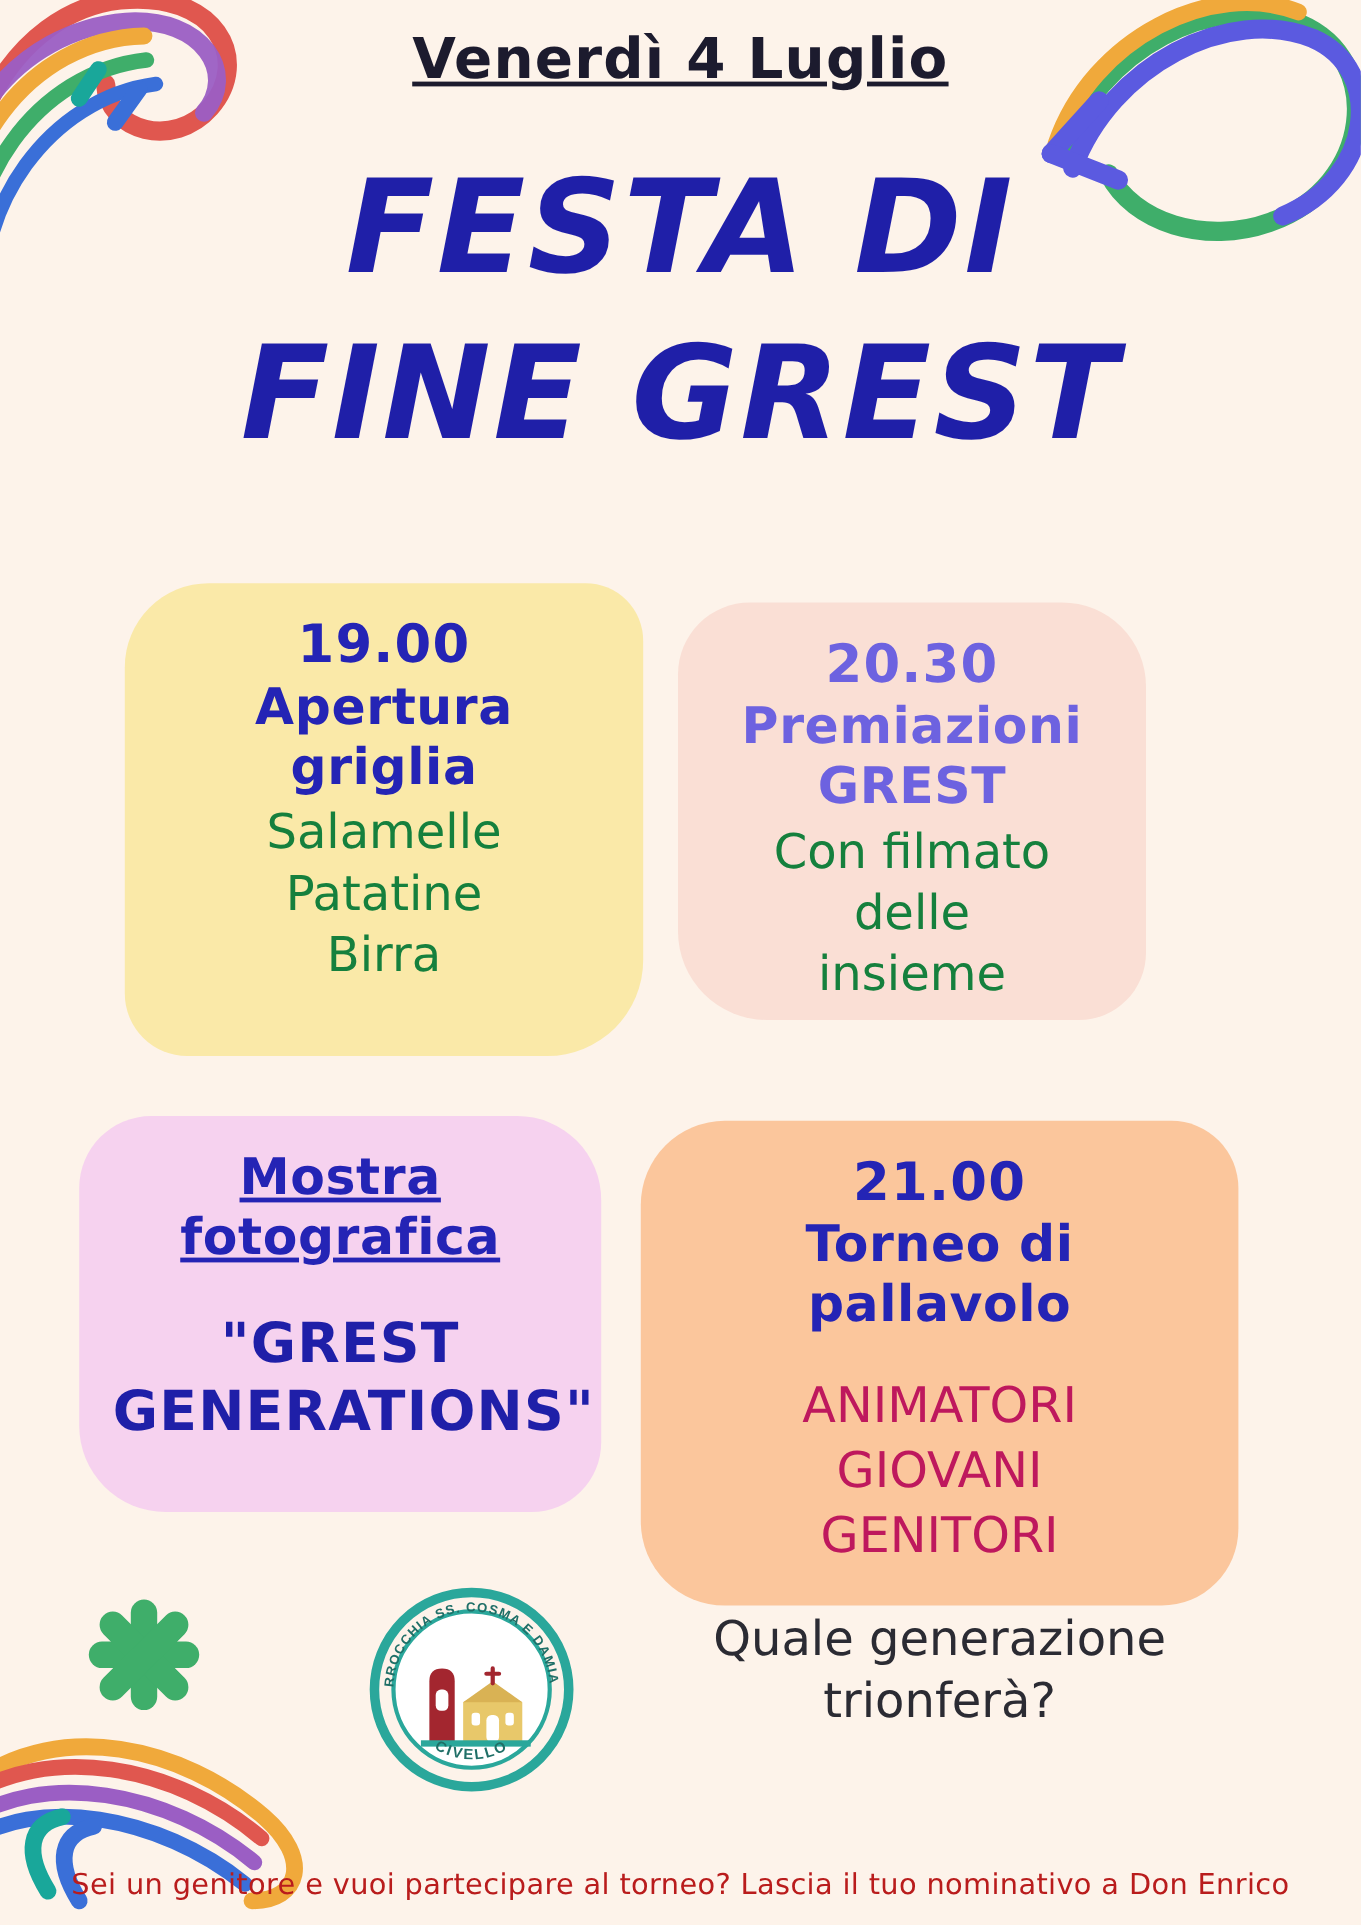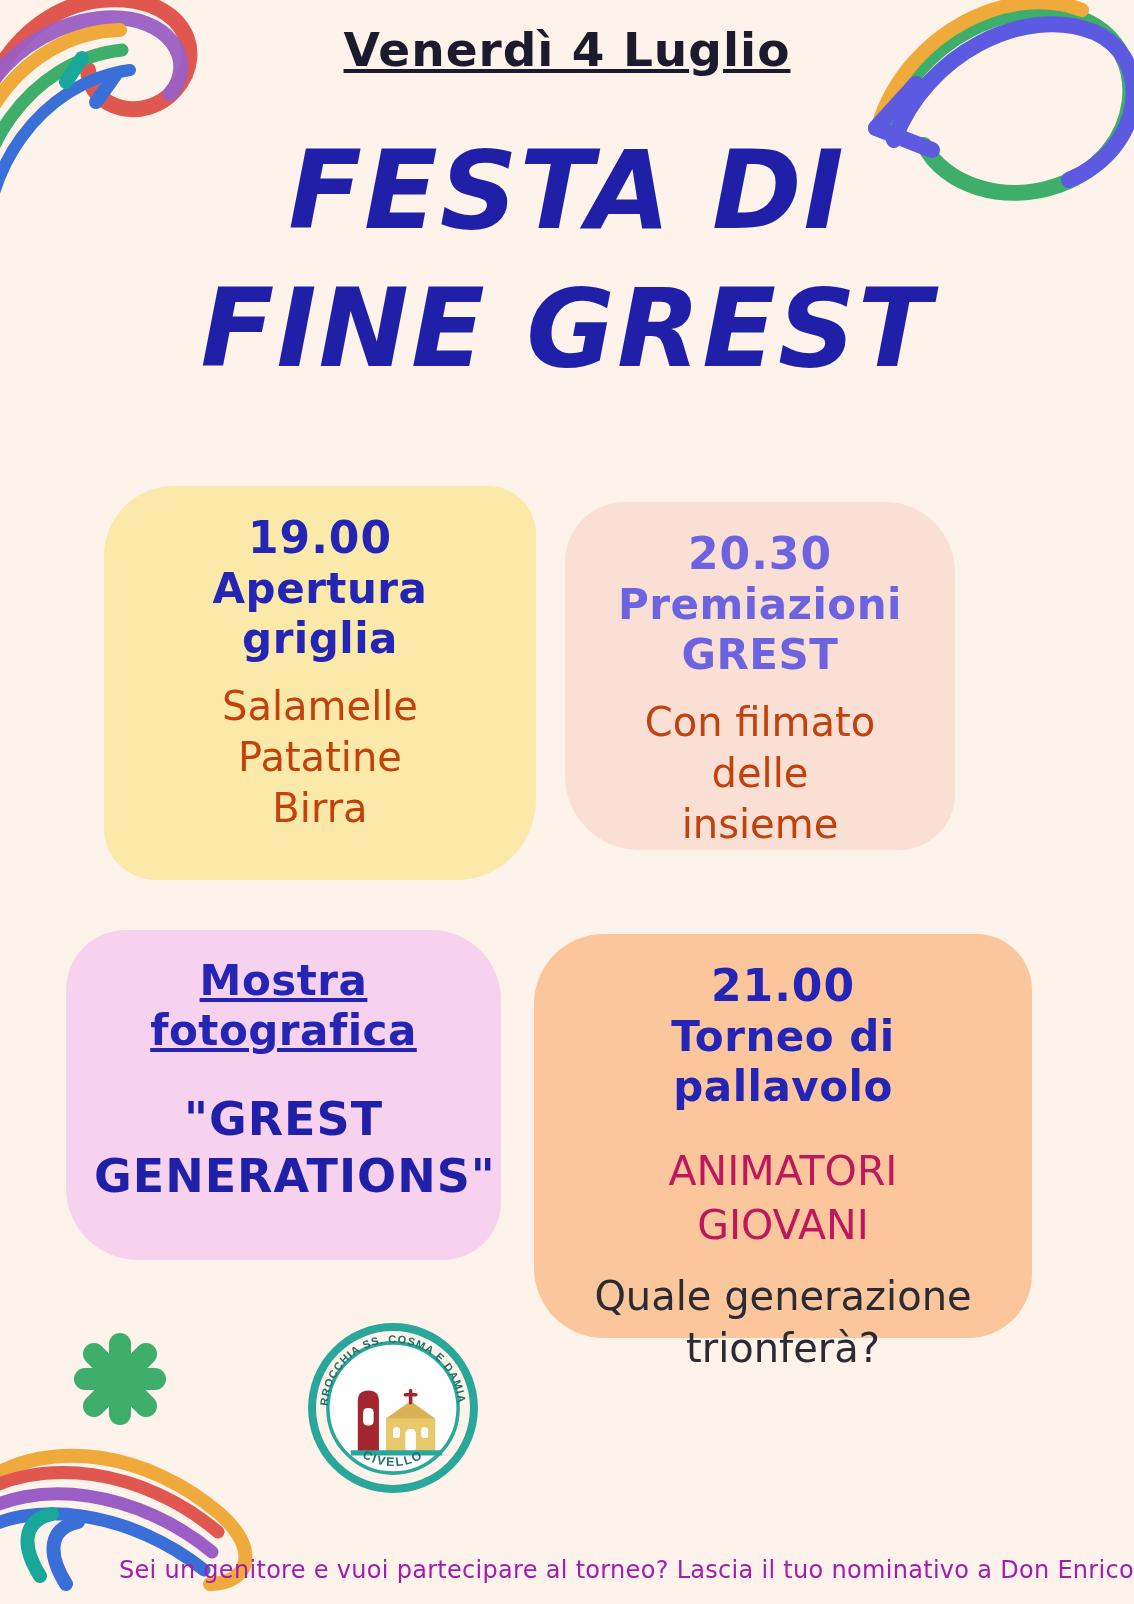--- a/index.html
+++ b/index.html
@@ -75,22 +75,22 @@
   }
   .card .heading {
     font-weight: bold;
     font-size: 42px;
     line-height: 1.2;
     letter-spacing: 0.5px;
   }
   .card .body {
     font-size: 40px;
     line-height: 1.28;
-    color: #c2410c;
-    margin-top: 16px;
+    color: #15803d;
+    margin-top: 4px;
   }
 
   
   .card-griglia {
     left: 104px;
     top: 486px;
     width: 432px;
     height: 394px;
     background: #fae9a8;
     border-radius: 70px 48px 80px 52px;
@@ -143,41 +143,41 @@
   .card-torneo .list {
     font-size: 41px;
     line-height: 1.32;
     color: #be185d;
     margin-top: 31px;
   }
   .card-torneo .question {
     font-size: 40px;
     line-height: 1.3;
     color: #2b2b33;
-    margin-top: 18px;
+    margin-top: 34px;
   }
 
   
   .logo {
     position: absolute;
     left: 305px;
     top: 1320px;
     width: 176px;
     height: 176px;
   }
 
   
   .footer {
     position: absolute;
     left: 0;
     bottom: 20px;
     width: 100%;
-    text-align: right;
+    text-align: center;
     font-size: 24px;
-    color: #a21caf;
+    color: #b91c1c;
     letter-spacing: 0.3px;
   }
 </style>
 </head>
 <body>
 
 <div class="poster">
 
   <svg class="deco deco-tl" viewBox="0 0 320 330">
     <path d="M10 250 C -20 150, 40 40, 130 30 C 210 22, 240 80, 205 120 C 175 154, 120 140, 118 100" fill="none" stroke="#e0574f" stroke-width="16" stroke-linecap="round"></path>
@@ -245,20 +245,21 @@
       <div>GENERATIONS"</div>
     </div>
   </div>
 
   <div class="card card-torneo">
     <div class="time">21.00</div>
     <div class="heading">Torneo di pallavolo</div>
     <div class="list">
       <div>ANIMATORI</div>
       <div>GIOVANI</div>
+      <div>GENITORI</div>
     </div>
     <div class="question">
       <div>Quale generazione</div>
       <div>trionferà?</div>
     </div>
   </div>
 
   <svg class="logo" viewBox="0 0 200 200">
     <defs>
       <path id="arcTop" d="M 26 100 A 74 74 0 0 1 174 100"></path>

